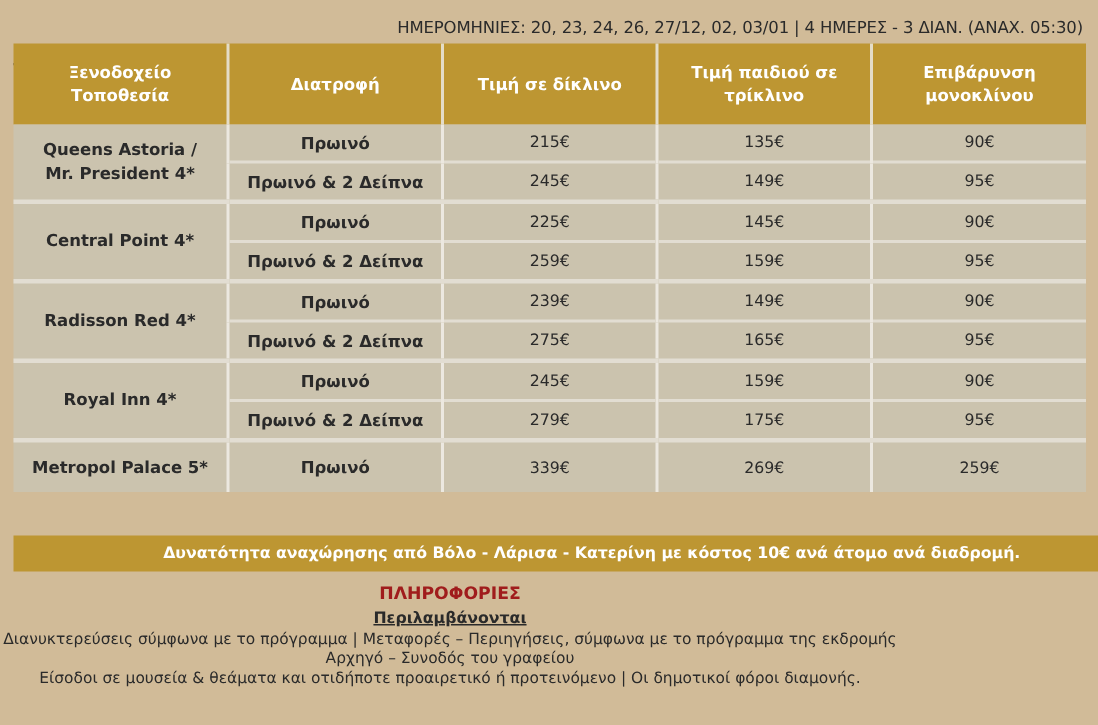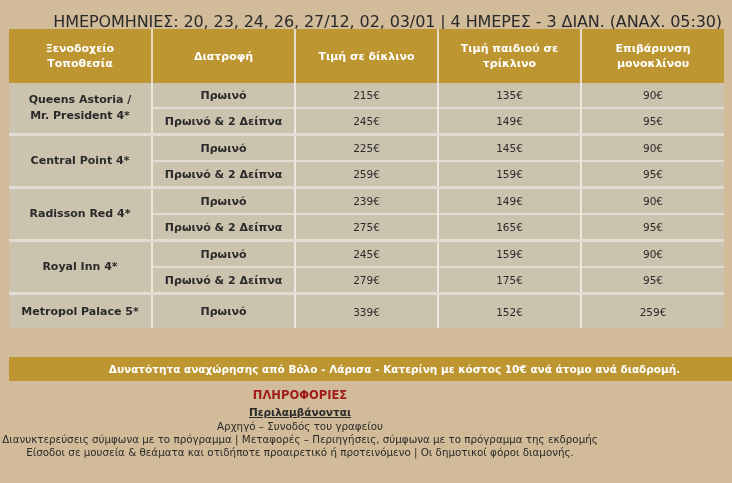--- a/index.html
+++ b/index.html
@@ -5,21 +5,21 @@
   html, body { margin:0; padding:0; }
   body {
     width:732px; height:483px; overflow:hidden;
     background:#d1bb98;
     font-family:"DejaVu Sans", sans-serif;
     color:#2a2a2a;
     position:relative;
   }
   .topbar { position:absolute; left:9px; top:12px; width:715px; height:14px; font-size:11.5px; }
   .topbar .title { position:absolute; left:0; top:0; font-weight:bold; font-size:11px; letter-spacing:-0.3px;margin-top:28px; }
-  .topbar .dates { position:absolute; right:2px; top:0; font-size:16px; letter-spacing:-0.1px; }
+  .topbar .dates { position:absolute; right:2px; top:0; font-size:11px; letter-spacing:-0.1px; }
 
   table.prices {
     position:absolute; left:9px; top:29px; width:715px;
     border-collapse:collapse; table-layout:fixed;
     font-size:11px;
     padding-left:45px;
   }
   table.prices th {
     background:#bd9632; color:#ffffff; font-weight:bold;
     height:54px; padding:0; text-align:center; line-height:15px;
@@ -127,27 +127,27 @@
       <td class="board">Πρωινό &amp; 2 Δείπνα</td>
       <td>279€</td>
       <td>175€</td>
       <td>95€</td>
     </tr>
 
     <tr class="grp-start single">
       <td class="hotel">Metropol Palace 5*</td>
       <td class="board">Πρωινό</td>
       <td>339€</td>
-      <td>152€</td>
+      <td>269€</td>
       <td>259€</td>
     </tr>
   </tbody>
 </table>
 
 <div class="banner">Δυνατότητα αναχώρησης από Βόλο - Λάρισα - Κατερίνη με κόστος 10€ ανά άτομο ανά διαδρομή.</div>
 
 <div class="info">
   <div class="heading">ΠΛΗΡΟΦΟΡΙΕΣ</div>
   <div class="sub">Περιλαμβάνονται</div>
+  <div class="line">Διανυκτερεύσεις  σύμφωνα με το πρόγραμμα | Μεταφορές – Περιηγήσεις, σύμφωνα με το πρόγραμμα της εκδρομής</div>
   <div class="line">Αρχηγό – Συνοδός του γραφείου</div>
-  <div class="line">Διανυκτερεύσεις  σύμφωνα με το πρόγραμμα | Μεταφορές – Περιηγήσεις, σύμφωνα με το πρόγραμμα της εκδρομής</div>
   <div class="line">Είσοδοι σε μουσεία &amp; θεάματα και οτιδήποτε προαιρετικό ή προτεινόμενο | Οι δημοτικοί φόροι διαμονής.</div>
 </div>
 
 </body></html>

